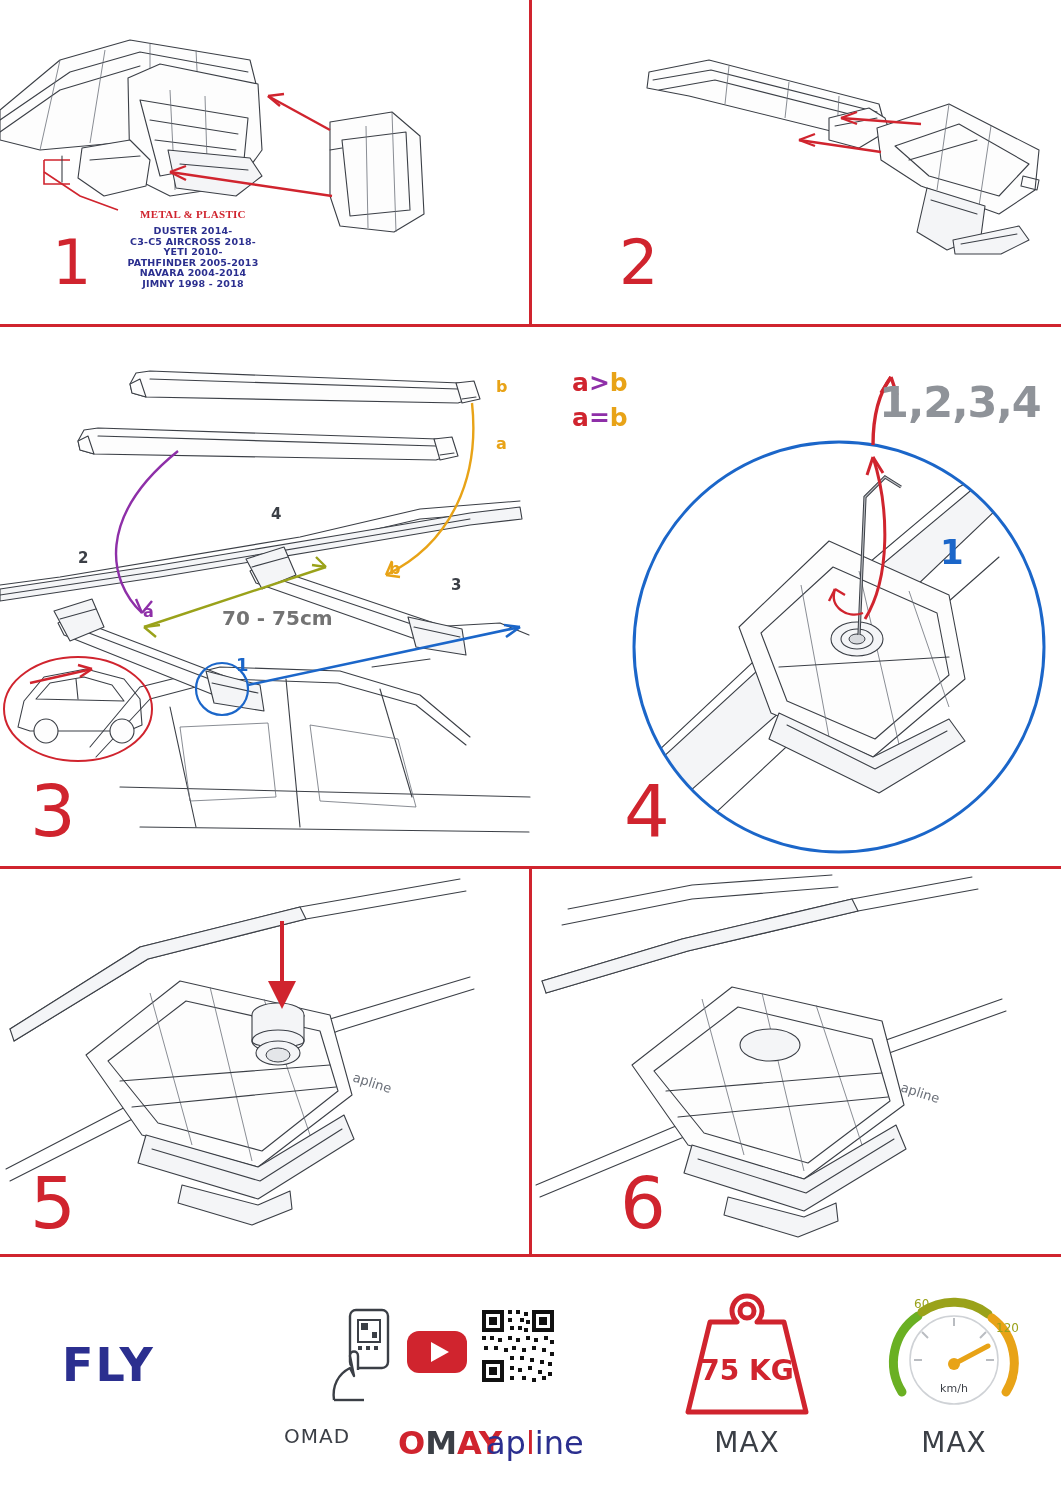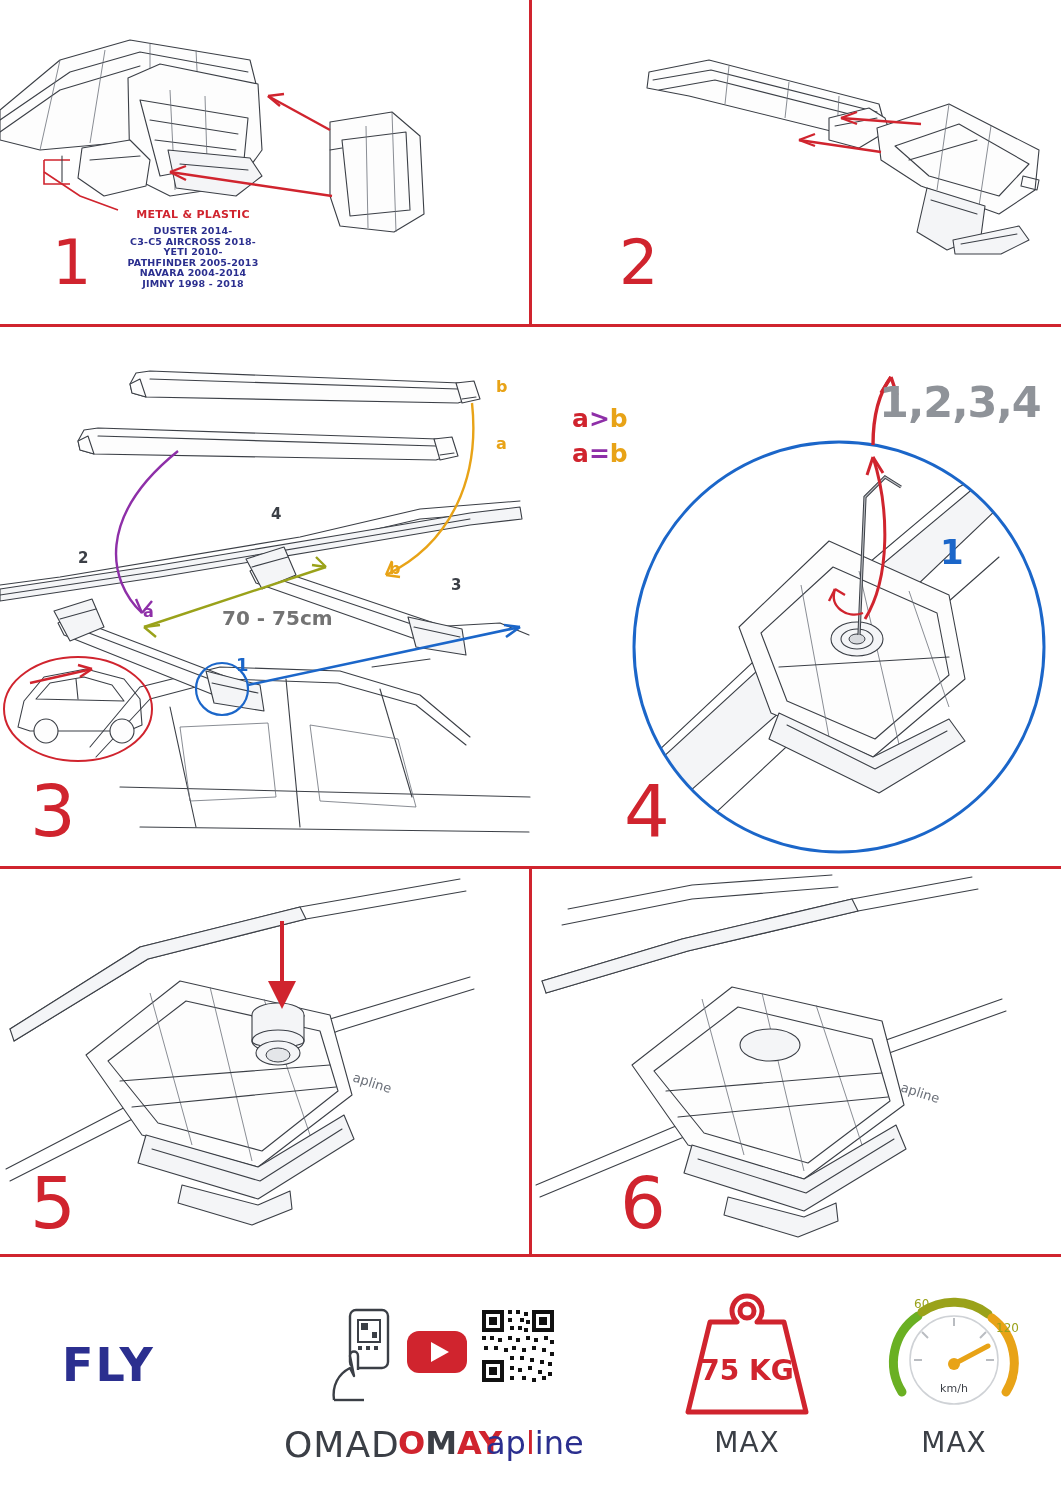--- a/index.html
+++ b/index.html
@@ -25,39 +25,39 @@
   .ln-f2{fill:#f4f5f7;stroke:#3b3f46;stroke-width:1.1;stroke-linejoin:round;}
   .arrow-red{fill:none;stroke:#d0242e;stroke-width:2.4;}
   .metaltxt{
     color:#d0242e;font-weight:bold;font-size:11px;letter-spacing:.3px;
     text-align:center;font-family:"DejaVu Sans", sans-serif;
   }
   .carlist{
     color:#2b2f8f;font-weight:bold;font-size:9.5px;line-height:10.5px;
     text-align:center;font-family:"DejaVu Sans", sans-serif;letter-spacing:.2px;
   }
-  .ab{font-family:"DejaVu Sans", sans-serif;font-weight:bold;font-size:25px;margin-top:36px;}
+  .ab{font-family:"DejaVu Sans", sans-serif;font-weight:bold;font-size:25px;}
   .ab .a{color:#d0242e;}
   .ab .op{color:#8e2fa8;}
   .ab .b{color:#e8a317;}
   .dimtxt{color:#737373;font-weight:bold;font-size:20px;font-family:"DejaVu Sans", sans-serif;}
   .marker{font-family:"DejaVu Sans", sans-serif;font-weight:bold;}
   .bignums{font-family:"DejaVu Sans", sans-serif;font-weight:bold;font-size:43px;letter-spacing:-1px;}
   .bignums .g{color:#8f9399;}
   .circle-num{
     color:#1b66c9;font-family:"DejaVu Sans", sans-serif;font-weight:bold;
   }
   .fly{
     font-family:"DejaVu Sans", sans-serif;font-weight:bold;font-size:46px;
     color:#2b2f8f;letter-spacing:2px;
   }
   .accessorypart{font-family:"DejaVu Sans", sans-serif;font-size:34px;letter-spacing:-0.5px;}
   .accessorypart .p1{color:#2b2f8f;}
   .accessorypart .p2{color:#d0242e;}
-  .omad{font-family:"DejaVu Sans", sans-serif;font-size:36px;color:#3b3f46;letter-spacing:1px;}
+  .omad{font-family:"DejaVu Sans", sans-serif;font-size:20px;color:#3b3f46;letter-spacing:1px;}
   .omay{font-family:"DejaVu Sans", sans-serif;font-weight:bold;font-size:32px;color:#d0242e;letter-spacing:0px;margin-left:18px;}
   .omay .m{color:#3b3f46;}
   .apline{font-family:"DejaVu Sans", sans-serif;font-size:32px;color:#2b2f8f;letter-spacing:0px;}
   .apline .l{color:#d0242e;}
   .maxlabel{
     font-family:"DejaVu Sans", sans-serif;font-size:28px;color:#3b3f46;letter-spacing:1px;text-align:center;
   }
   .kgtxt{font-family:"DejaVu Sans", sans-serif;font-weight:bold;font-size:28px;fill:#d0242e;}
   .speedtxt{font-family:"DejaVu Sans", sans-serif;font-size:12px;fill:#9aa21a;}
   .kmh{font-family:"DejaVu Sans", sans-serif;font-size:11px;fill:#3b3f46;}
@@ -116,21 +116,21 @@
         <path d="M332 196 L170 172"></path>
         <path d="M170 172 L186 166 M170 172 L186 180"></path>
       </g>
 
       <g>
         <path class="arrow-red" style="stroke-width:1.6" d="M44 160 L44 184 L70 184 M44 160 L70 160"></path>
         <path class="arrow-red" style="stroke-width:1.6" d="M44 172 L80 196 L118 210"></path>
         <path class="ln" d="M62 156 L62 182"></path>
       </g>
     </svg>
-    <div class="metaltxt" style="position:absolute;left:98px;top:208px;width:190px;">METAL &amp; PLASTIC</div>
+    <div class="metaltxt" style="position:absolute;left:98px;top:208px;width:190px;font-family:Liberation Serif, serif;">METAL &amp; PLASTIC</div>
     <div class="carlist" style="position:absolute;left:88px;top:226px;width:210px;">
       <div>DUSTER 2014-</div>
       <div>C3-C5 AIRCROSS 2018-</div>
       <div>YETI 2010-</div>
       <div>PATHFINDER 2005-2013</div>
       <div>NAVARA 2004-2014</div>
       <div>JIMNY 1998 - 2018</div>
     </div>
     <div class="stepnum" style="position:absolute;left:52px;top:232px;font-size:62px;">1</div>
   </div>

